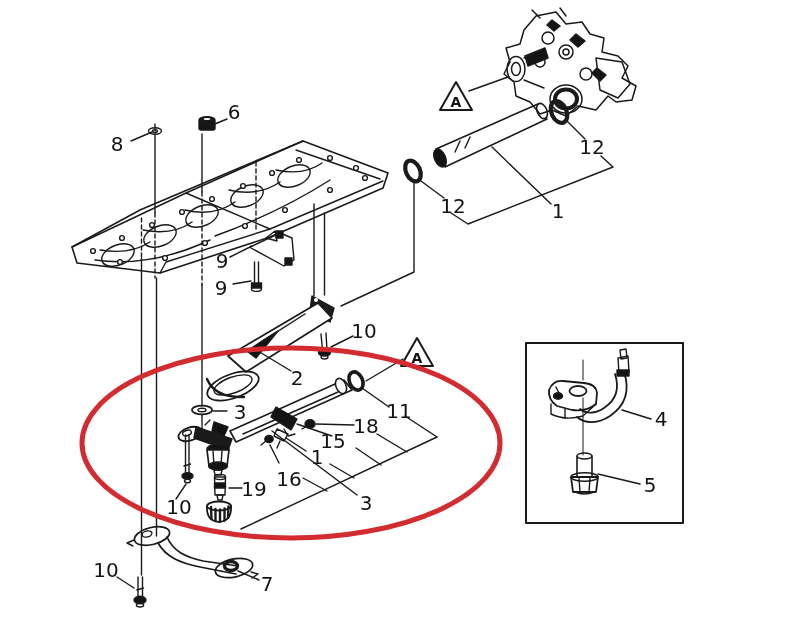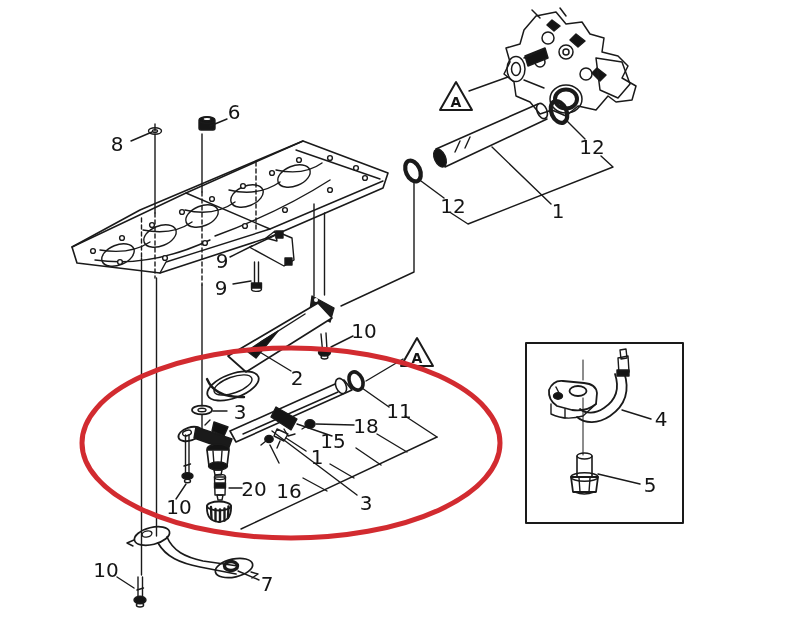--- a/index.html
+++ b/index.html
@@ -324,22 +324,22 @@
 <div class="callout" style="left:364px;top:331px">10</div>
 <div class="callout" style="left:297px;top:378px">2</div>
 <div class="callout" style="left:592px;top:147px">12</div>
 <div class="callout" style="left:453px;top:206px">12</div>
 <div class="callout" style="left:558px;top:211px">1</div>
 <div class="callout" style="left:240px;top:412px">3</div>
 <div class="callout" style="left:399px;top:411px">11</div>
 <div class="callout" style="left:366px;top:426px">18</div>
 <div class="callout" style="left:333px;top:441px">15</div>
 <div class="callout" style="left:317px;top:457px">1</div>
-<div class="callout" style="left:289px;top:491px">16</div>
-<div class="callout" style="left:254px;top:489px">20</div>
+<div class="callout" style="left:289px;top:479px">16</div>
+<div class="callout" style="left:254px;top:489px">19</div>
 <div class="callout" style="left:366px;top:503px">3</div>
 <div class="callout" style="left:179px;top:507px">10</div>
 <div class="callout" style="left:106px;top:570px">10</div>
 <div class="callout" style="left:267px;top:584px">7</div>
 <div class="callout" style="left:661px;top:419px">4</div>
 <div class="callout" style="left:650px;top:485px">5</div>
 
 <div class="datum" style="left:456px;top:102px">A</div>
 <div class="datum" style="left:417px;top:358px">A</div>
 

